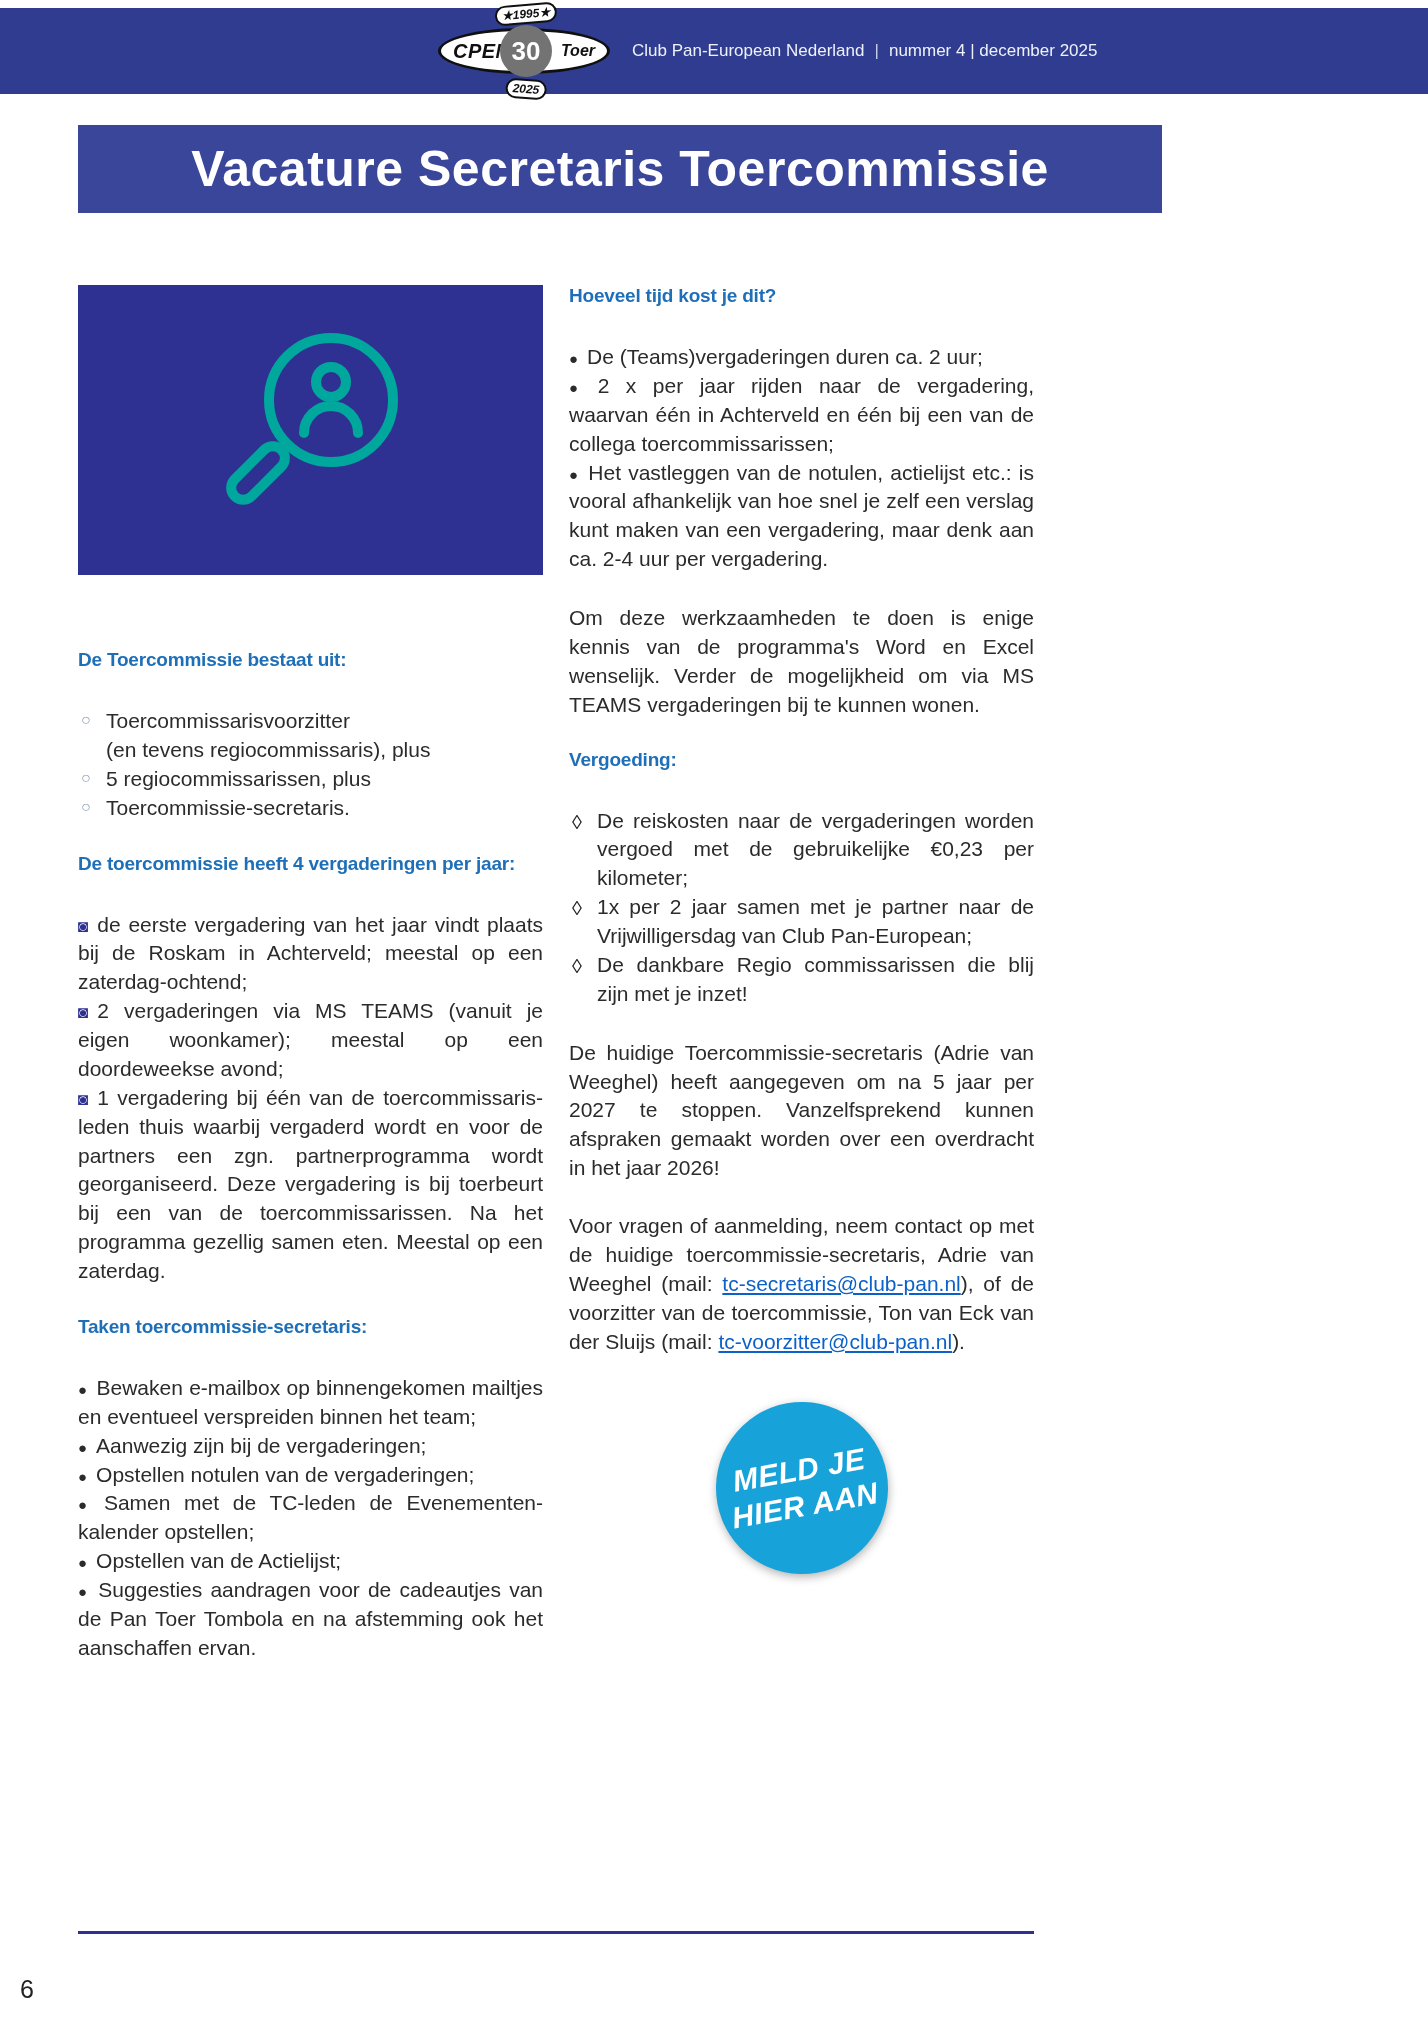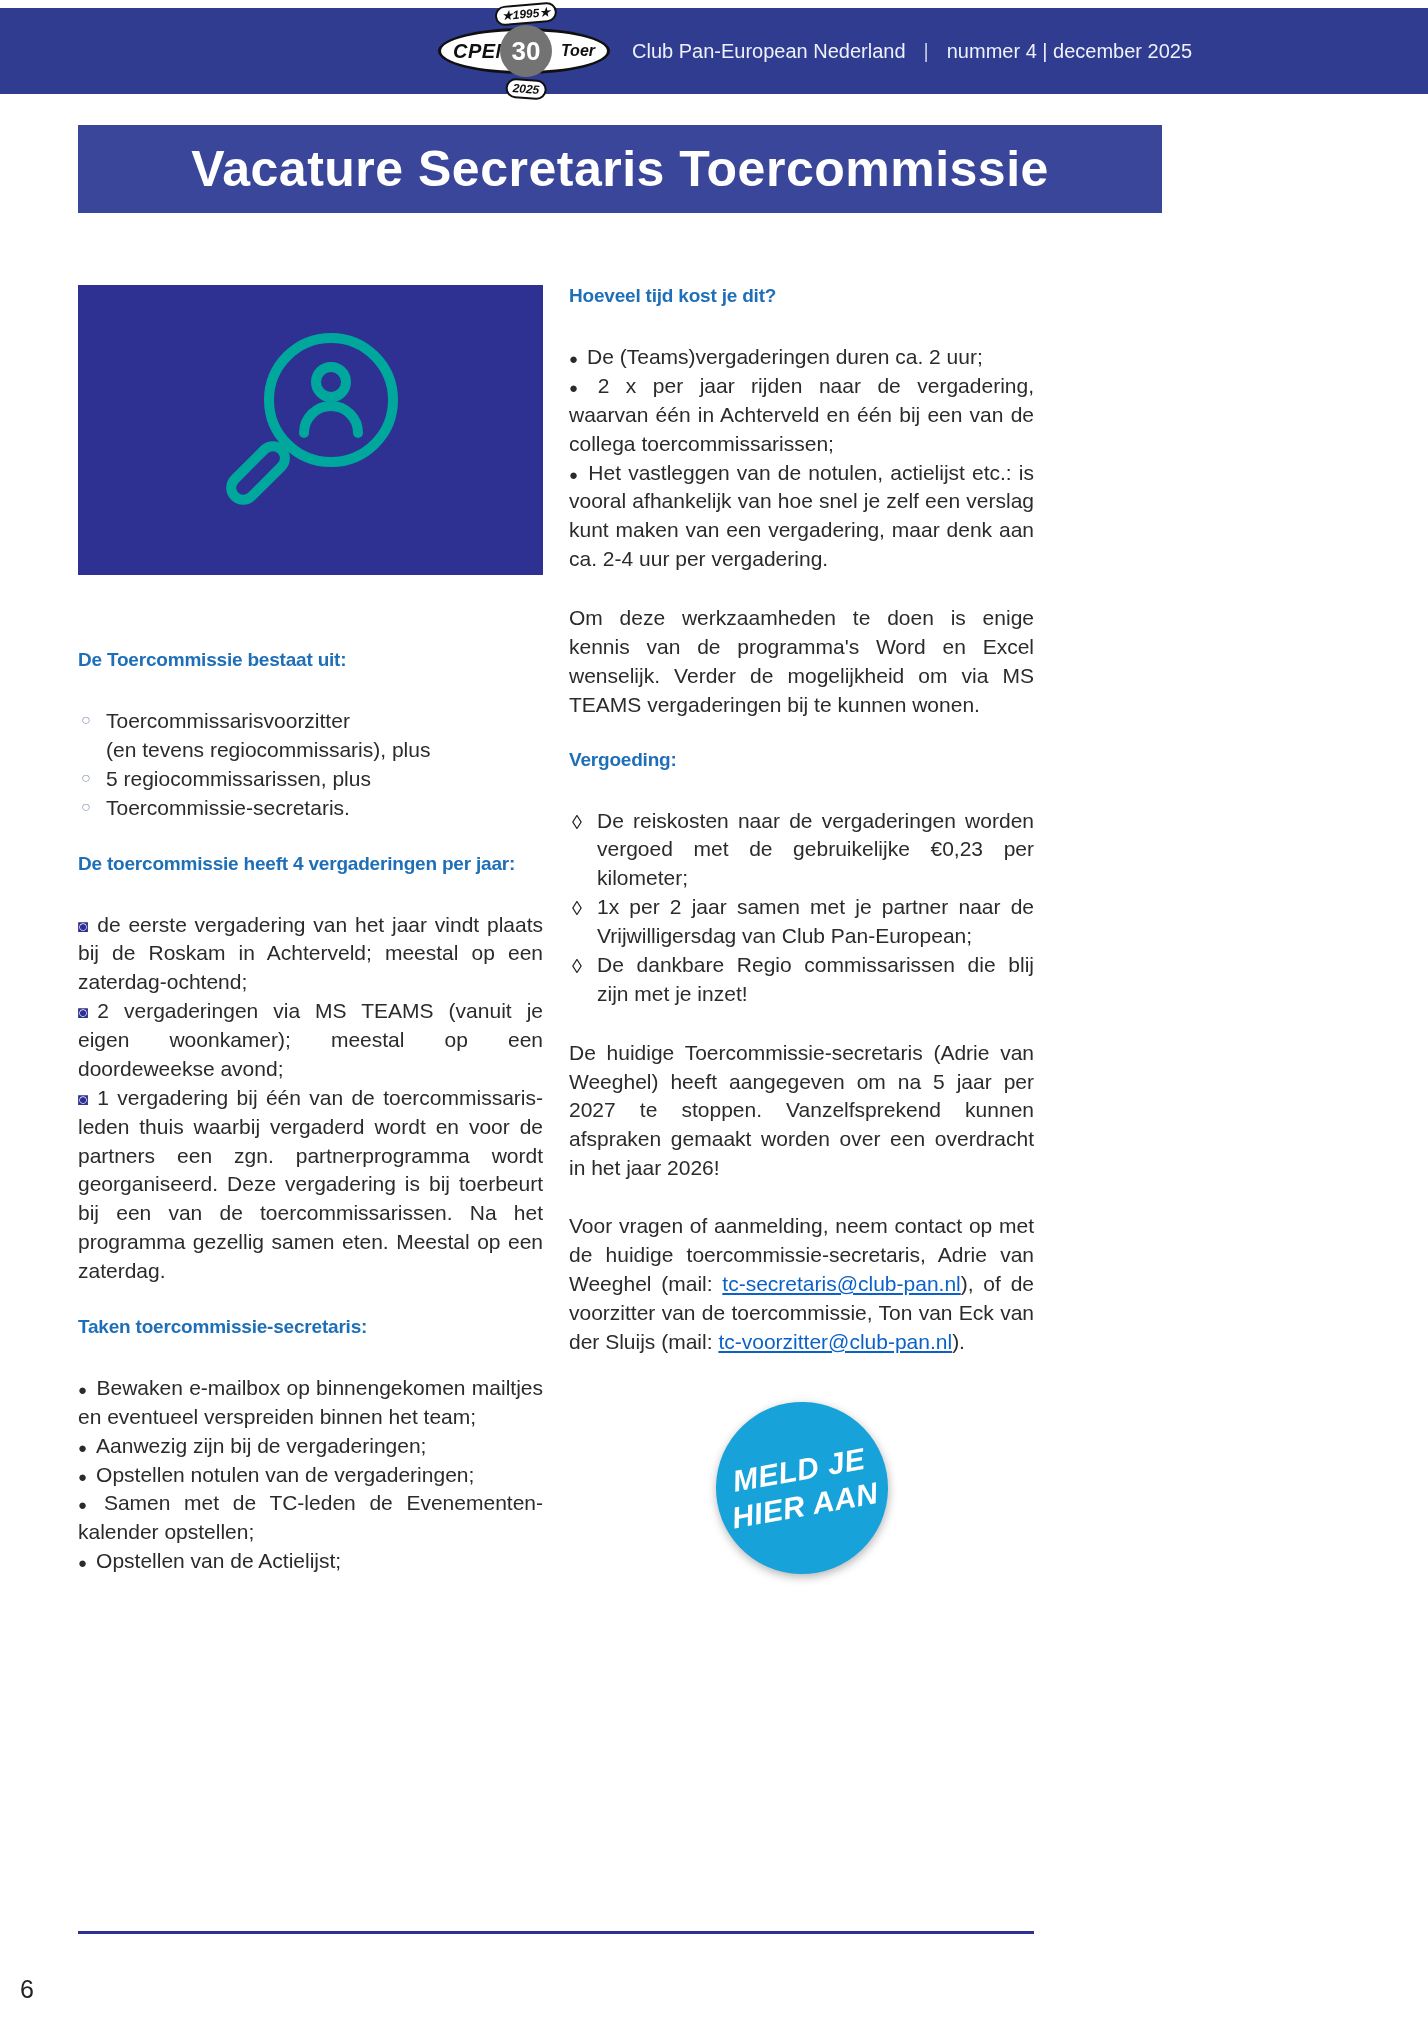--- a/index.html
+++ b/index.html
@@ -31,21 +31,21 @@
   }
   .logo-suffix { font-style:italic; font-weight:bold; font-size:16px; color:#101010; }
   .year-pill {
     position:absolute; left:50%; background:#fff; color:#101010;
     border:2px solid #101010; border-radius:10px; font-size:12px;
     font-weight:bold; font-style:italic; padding:0 5px; line-height:16px;
     white-space:nowrap; z-index:3;
   }
   .year-top { top:1px; transform:translateX(-50%) rotate(-5deg); }
   .year-bottom { bottom:0; transform:translateX(-50%) rotate(4deg); }
-  .band-text { color:#eef1fa; font-size:20px; display:flex; gap:18px; align-items:baseline; }
+  .band-text { color:#eef1fa; font-size:17px; display:flex; gap:10px; align-items:baseline; }
   .band-sep { opacity:.8; font-weight:normal; }
 
   
   .banner {
     position:absolute; top:125px; left:78px; width:1084px; height:88px;
     background:var(--banner_blue,#3a4699);
     display:flex; align-items:center; justify-content:center;
   }
   .banner h1 { color:#fff; font-size:50px; font-weight:bold; letter-spacing:.5px; }
 
@@ -149,20 +149,21 @@
       </section>
 
       <section class="sec">
         <h2 class="h-blue">Taken toercommissie-secretaris:</h2>
         <ul class="list inline-b">
           <li><span class="bullet b-dot">●</span><span class="txt">Bewaken e-mailbox op binnengekomen mailtjes en eventueel verspreiden binnen het team;</span></li>
           <li><span class="bullet b-dot">●</span><span class="txt">Aanwezig zijn bij de vergaderingen;</span></li>
           <li><span class="bullet b-dot">●</span><span class="txt">Opstellen notulen van de vergaderingen;</span></li>
           <li><span class="bullet b-dot">●</span><span class="txt">Samen met de TC-leden de Evenementen-kalender opstellen;</span></li>
           <li><span class="bullet b-dot">●</span><span class="txt">Opstellen van de Actielijst;</span></li>
+          <li><span class="bullet b-dot">●</span><span class="txt">Suggesties aandragen voor de cadeautjes van de Pan Toer Tombola en na afstemming ook het aanschaffen ervan.</span></li>
         </ul>
       </section>
 
     </div>
 
     <div class="col">
 
       <section class="sec">
         <h2 class="h-blue">Hoeveel tijd kost je dit?</h2>
         <ul class="list inline-b">

